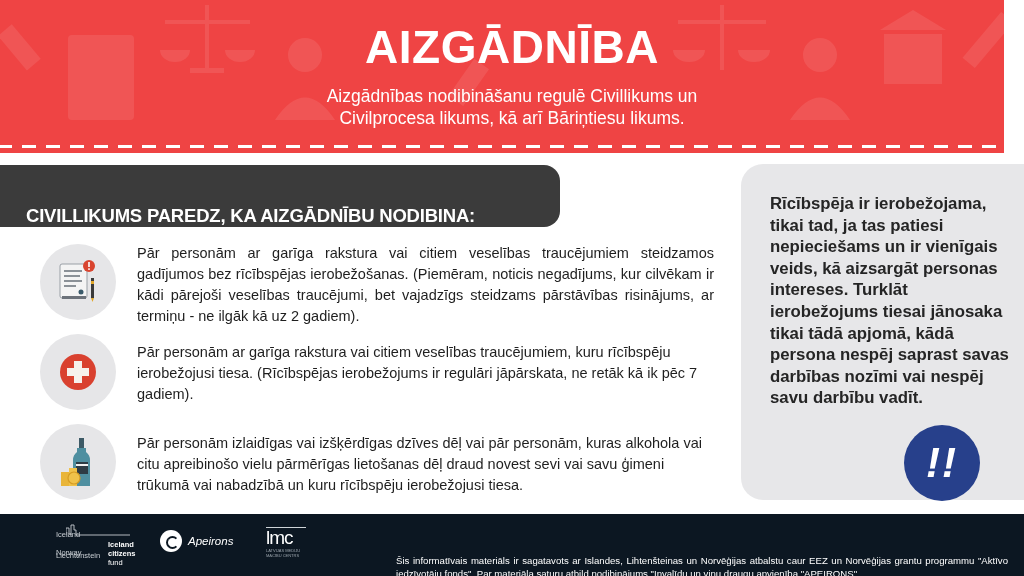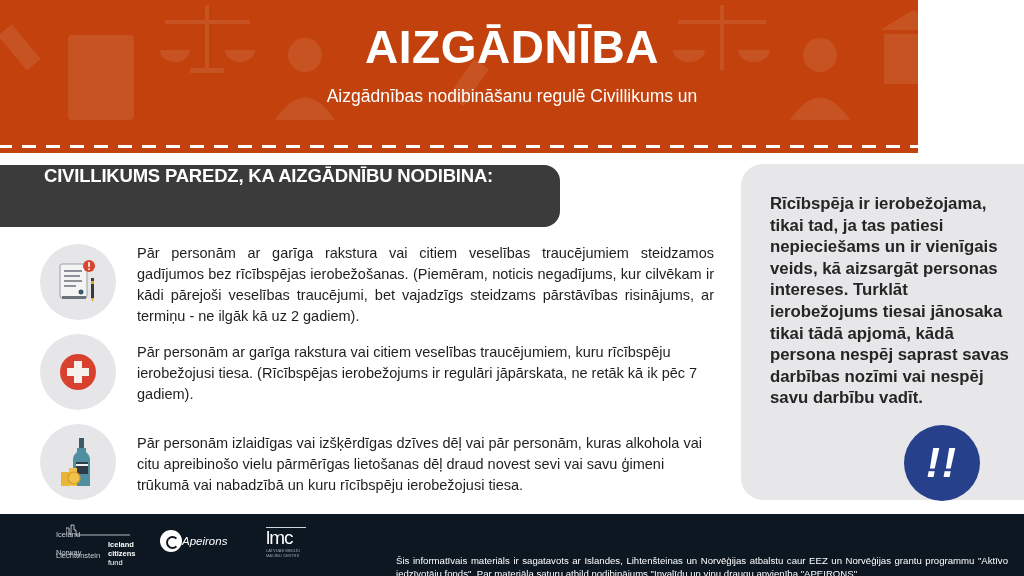--- a/index.html
+++ b/index.html
@@ -1,42 +1,42 @@
 <!DOCTYPE html>
 <html><head>
   <meta charset="utf-8">
   <style>
     * { box-sizing: border-box; margin: 0; padding: 0; }
     html, body { width: 1024px; height: 576px; overflow: hidden; background: #ffffff; }
     body { font-family: "Liberation Sans", "DejaVu Sans", sans-serif; position: relative; }
 
     .header {
-      position: absolute; left: 0; top: 0; width: 918px; height: 153px;
-      background: #c2410c; overflow: hidden;
+      position: absolute; left: 0; top: 0; width: 1004px; height: 153px;
+      background: #ef4444; overflow: hidden;
     }
     .header .bg-icons { position: absolute; inset: 0; opacity: 0.09; }
     .header .title {
       position: absolute; left: 0; top: 20px; width: 1024px; text-align: center;
       color: #ffffff; font-weight: bold; font-size: 46px; letter-spacing: 0.5px;
     }
     .header .subtitle {
       position: absolute; left: 0; top: 85px; width: 1024px; text-align: center;
       color: #ffffff; font-size: 17.5px; line-height: 22px;
     }
     .header .subtitle span { display: block; }
     .header .dashes {
       position: absolute; left: 0; top: 145px; width: 1024px; height: 3px;
       background-image: repeating-linear-gradient(90deg, #ffffff 0 14px, transparent 14px 24px);
       background-position: -2px 0;
     }
 
     .section-pill {
       position: absolute; left: 0; top: 165px; width: 560px; height: 62px;
       background: #3b3b3b; border-radius: 0 16px 16px 0;
-      display: flex; align-items: flex-start; padding-left: 44px;
+      display: flex; align-items: flex-end; padding-left: 26px;
     }
     .section-pill span { color: #ffffff; font-weight: bold; font-size: 18.5px; letter-spacing: -0.2px; }
 
     .item { position: absolute; left: 40px; width: 690px; }
     .item .icon-circle {
       position: absolute; left: 0; width: 76px; height: 76px; border-radius: 50%;
       background: #e6e6e8; display: flex; align-items: center; justify-content: center;
     }
     .item .text {
       position: absolute; left: 97px; width: 577px; color: #1f1f1f;
@@ -60,21 +60,21 @@
     .side-box .alert-circle span {
       color: #ffffff; font-size: 42px; font-weight: bold; font-style: italic; letter-spacing: 2px;
     }
 
     .footer {
       position: absolute; left: 0; top: 514px; width: 1024px; height: 62px;
       background: #0c1722;
     }
     .footer .logo-eea { position: absolute; left: 36px; top: 14px; width: 95px; height: 34px; }
     .footer .logo-eea .l { position: absolute; color: #c8cdd2; font-size: 7.5px; line-height: 9px; padding-left: 20px; }
-    .footer .logo-apeirons { position: absolute; left: 160px; top: 16px; display: flex; align-items: center; }
+    .footer .logo-apeirons { position: absolute; left: 160px; top: 16px; display: flex; align-items: center; gap: 6px; }
     .footer .logo-apeirons .ring {
       width: 22px; height: 22px; border-radius: 50%; background: #ffffff; position: relative;
     }
     .footer .logo-apeirons .ring::after {
       content: ""; position: absolute; left: 6px; top: 6px; width: 9px; height: 9px;
       border-radius: 50%; border: 2px solid #0c1722; border-right-color: transparent;
     }
     .footer .logo-apeirons span { color: #ffffff; font-size: 11.5px; font-style: italic; }
     .footer .logo-lmc { position: absolute; left: 266px; top: 13px; width: 40px; height: 38px; }
     .footer .logo-lmc .mark { color: #ffffff; font-size: 19px; line-height: 20px; letter-spacing: -1px; border-top: 1px solid #cfd4d8; }
@@ -114,20 +114,21 @@
       <rect x="884" y="34" width="58" height="50"></rect>
 
       <rect x="10" y="25" width="18" height="45" transform="rotate(-40 19 47)"></rect>
       <rect x="460" y="60" width="18" height="45" transform="rotate(35 469 82)"></rect>
       <rect x="980" y="10" width="16" height="60" transform="rotate(40 988 40)"></rect>
     </g>
   </svg>
   <div class="title">AIZGĀDNĪBA</div>
   <div class="subtitle">
     <span>Aizgādnības nodibināšanu regulē Civillikums un</span>
+    <span>Civilprocesa likums, kā arī Bāriņtiesu likums.</span>
   </div>
   <div class="dashes"></div>
 </div>
 
 <div class="section-pill">
   <span>CIVILLIKUMS PAREDZ, KA AIZGĀDNĪBU NODIBINA:</span>
 </div>
 
 <div class="item" style="top:240px;">
   <div class="icon-circle" style="top:4px;">

